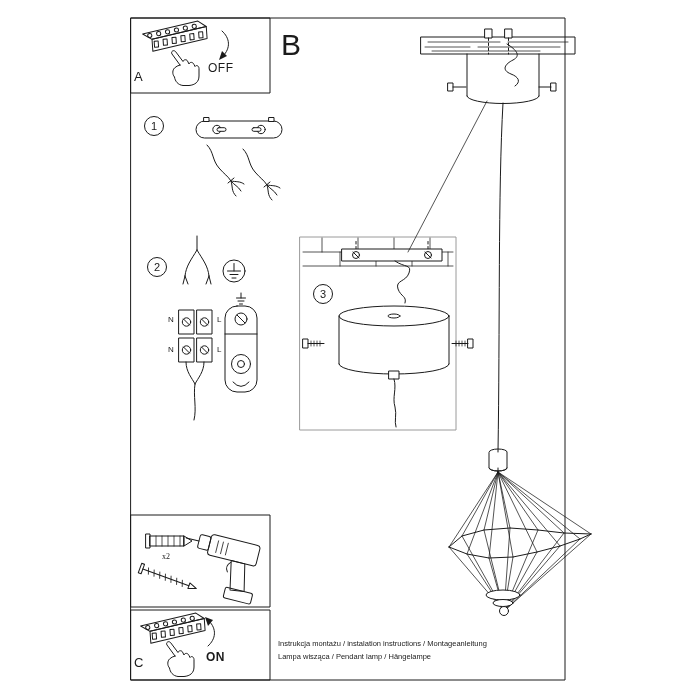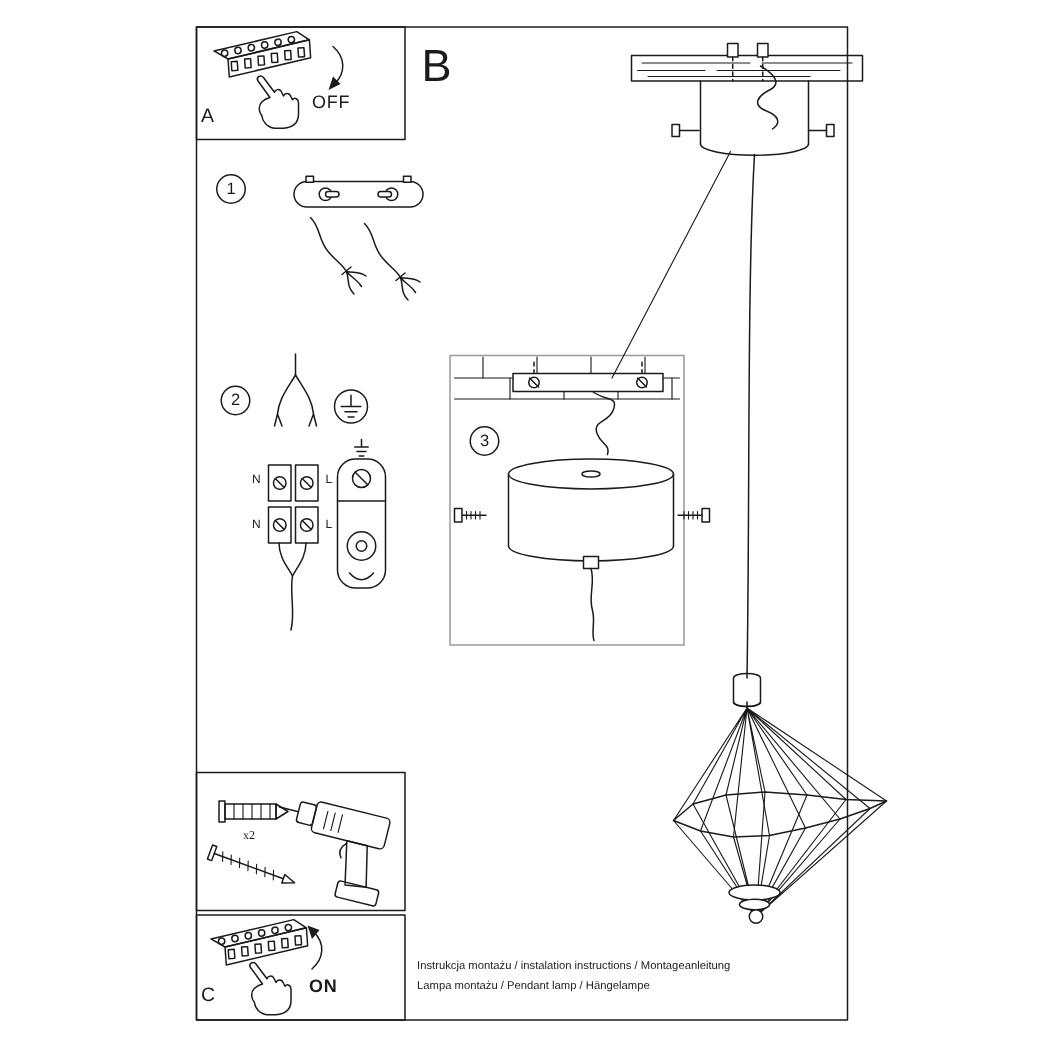--- a/index.html
+++ b/index.html
@@ -243,14 +243,14 @@
   <span class="circ" id="s2">2</span>
   <span class="circ" id="s3">3</span>
   <span class="txt nl" id="n1">N</span>
   <span class="txt nl" id="l1">L</span>
   <span class="txt nl" id="n2">N</span>
   <span class="txt nl" id="l2">L</span>
   <span class="txt" id="x2">x2</span>
   <span class="txt" id="lblC">C</span>
   <span class="txt" id="on">ON</span>
   <div class="txt foot" id="f1">Instrukcja montażu / instalation instructions / Montageanleitung</div>
-  <div class="txt foot" id="f2">Lampa montażu / Pendant lamp / Hängelampe</div>
+  <div class="txt foot" id="f2">Lampa wisząca / Pendant lamp / Hängelampe</div>
 </div>
 
 </body></html>

